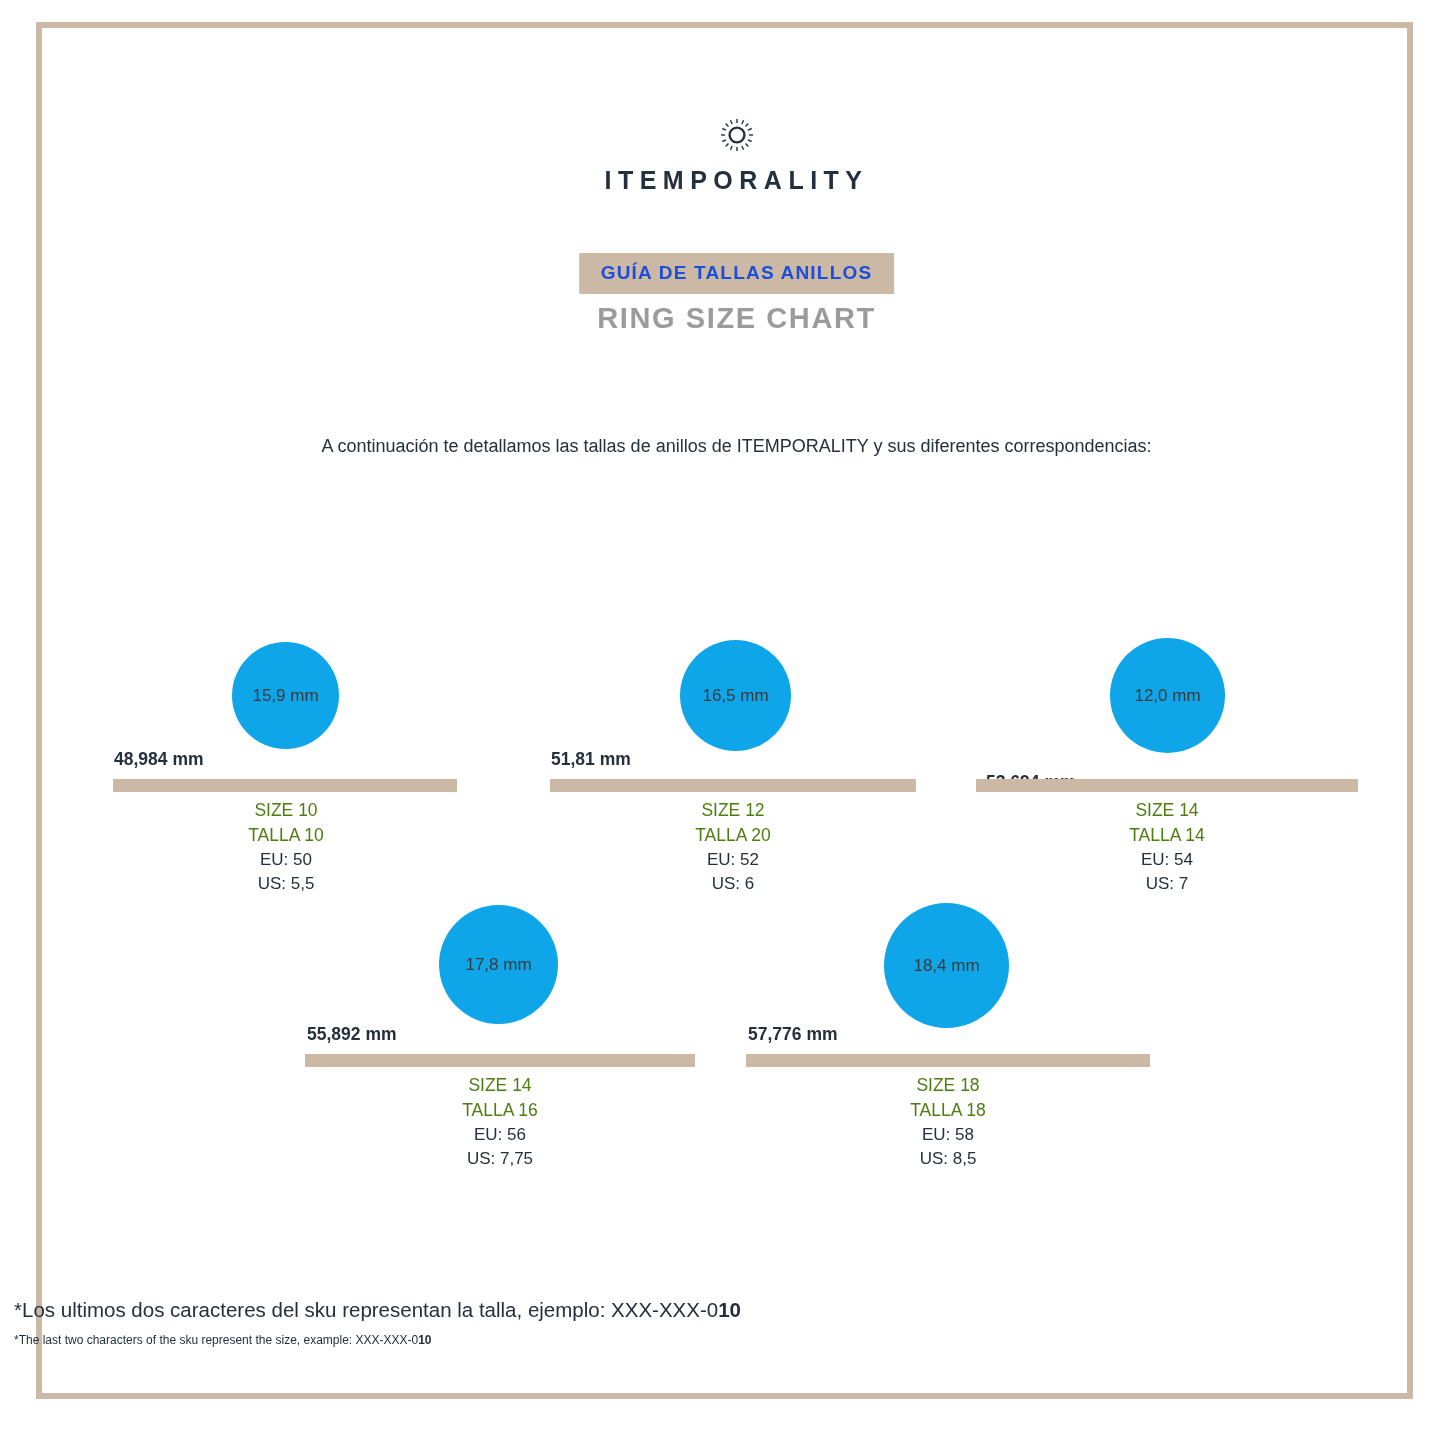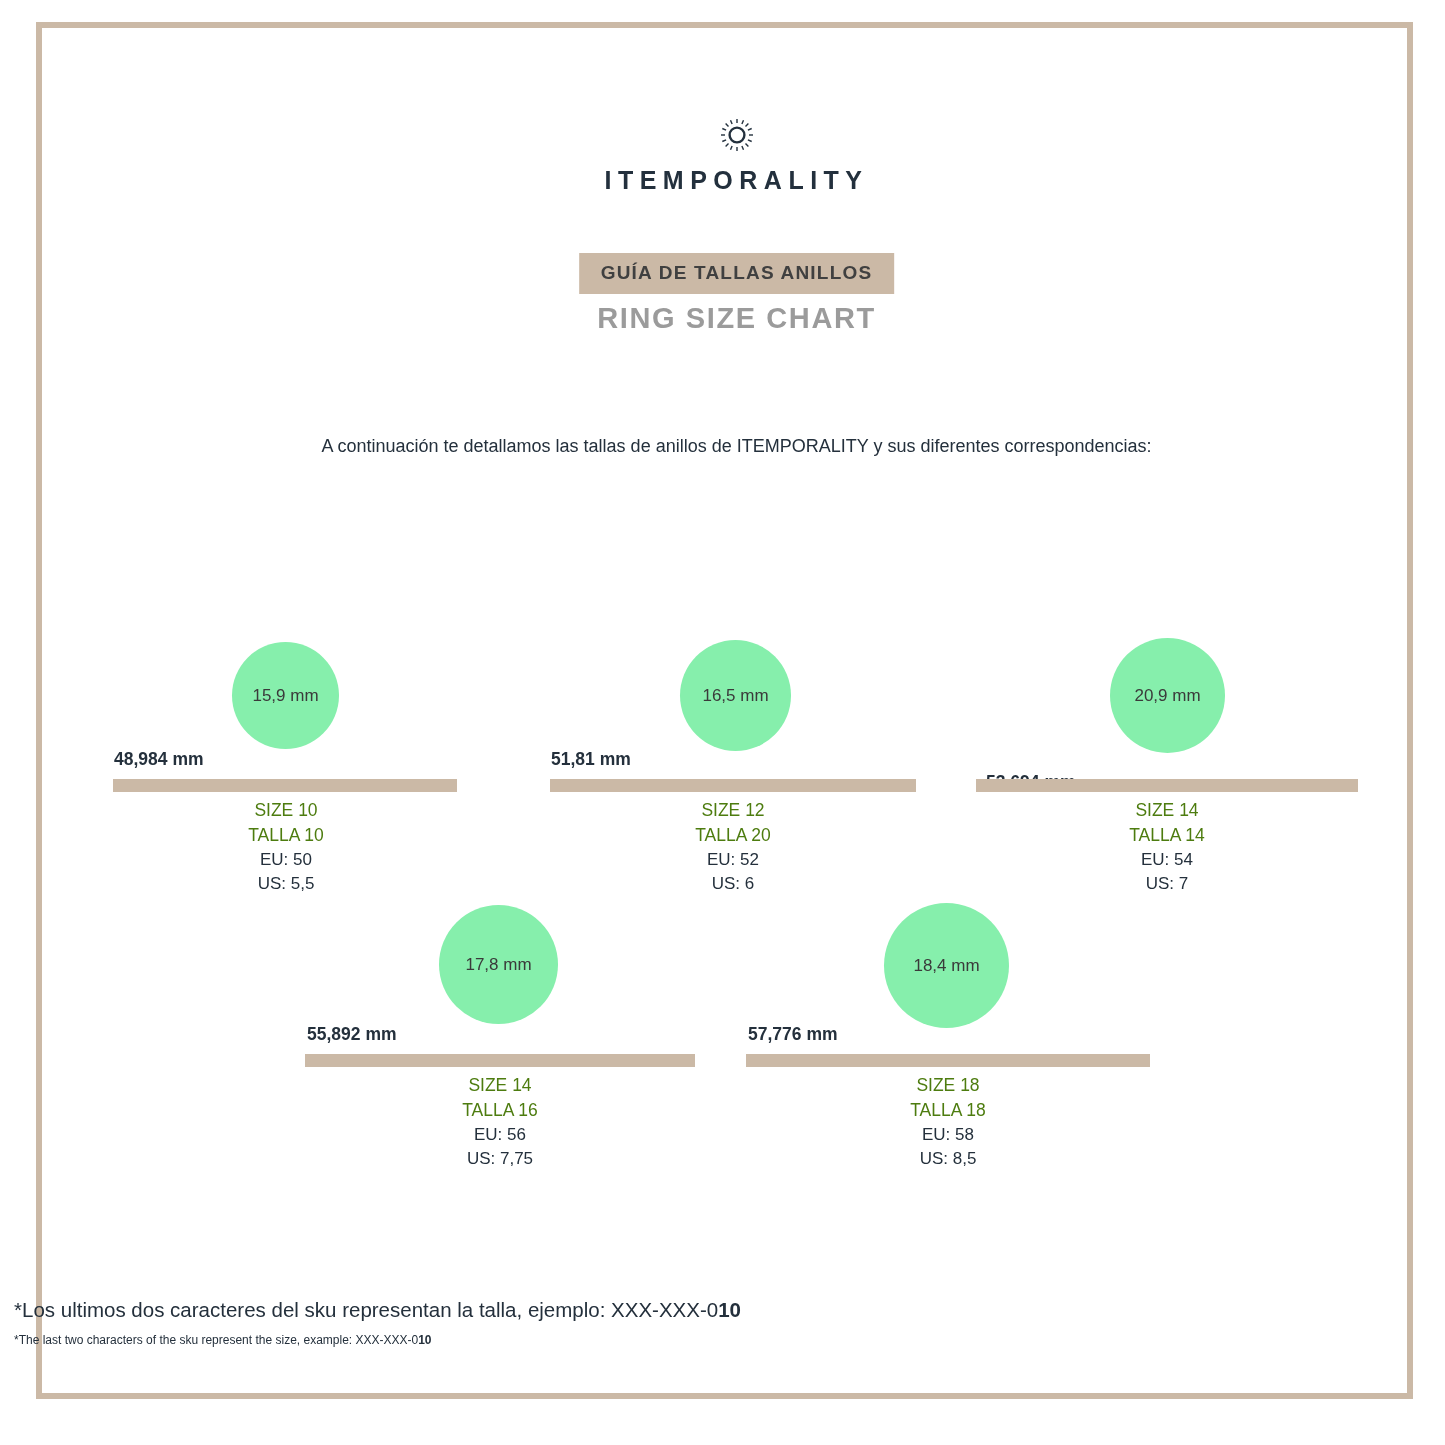--- a/index.html
+++ b/index.html
@@ -52,21 +52,21 @@
     color: #23303d;
   }
 
   
   .badge {
     position: absolute;
     left: 50%;
     transform: translateX(-50%);
     top: 253px;
     background: #cbb9a6;
-    color: #404040;
+    color: #1d4ed8;
     font-weight: 700;
     font-size: 19px;
     letter-spacing: 1.2px;
     padding: 9px 22px 10px 22px;
     white-space: nowrap;
   }
   .subtitle {
     position: absolute;
     left: 0;
     top: 302px;
@@ -95,21 +95,21 @@
     font-size: 25.5px;
   }
 
   
   .card {
     position: absolute;
   }
   .circle {
     position: absolute;
     border-radius: 50%;
-    background: #86efac;
+    background: #0ea5e9;
     color: #3a3a3a;
     display: flex;
     align-items: center;
     justify-content: center;
     font-size: 17px;
   }
   .circ-label {
     pointer-events: none;
   }
   .circumference {
@@ -219,21 +219,21 @@
     <div class="labels" style="left:599px; top:798px; width:240px;">
       <div class="size-en">SIZE 12</div>
       <div class="size-es">TALLA 20</div>
       <div class="eu">EU: 52</div>
       <div class="us">US: 6</div>
     </div>
   </div>
 
   <div class="card">
     <div class="circle" style="left:1096px; top:638px; width:115px; height:115px;">
-      <span class="circ-label">20,9 mm</span>
+      <span class="circ-label">12,0 mm</span>
     </div>
     <div class="circumference" style="left:972px; top:749px;margin-top:23px;">53,694 mm</div>
     <div class="bar" style="left:962px; top:779px; width:382px;"></div>
     <div class="labels" style="left:1033px; top:798px; width:240px;">
       <div class="size-en">SIZE 14</div>
       <div class="size-es">TALLA 14</div>
       <div class="eu">EU: 54</div>
       <div class="us">US: 7</div>
     </div>
   </div>

